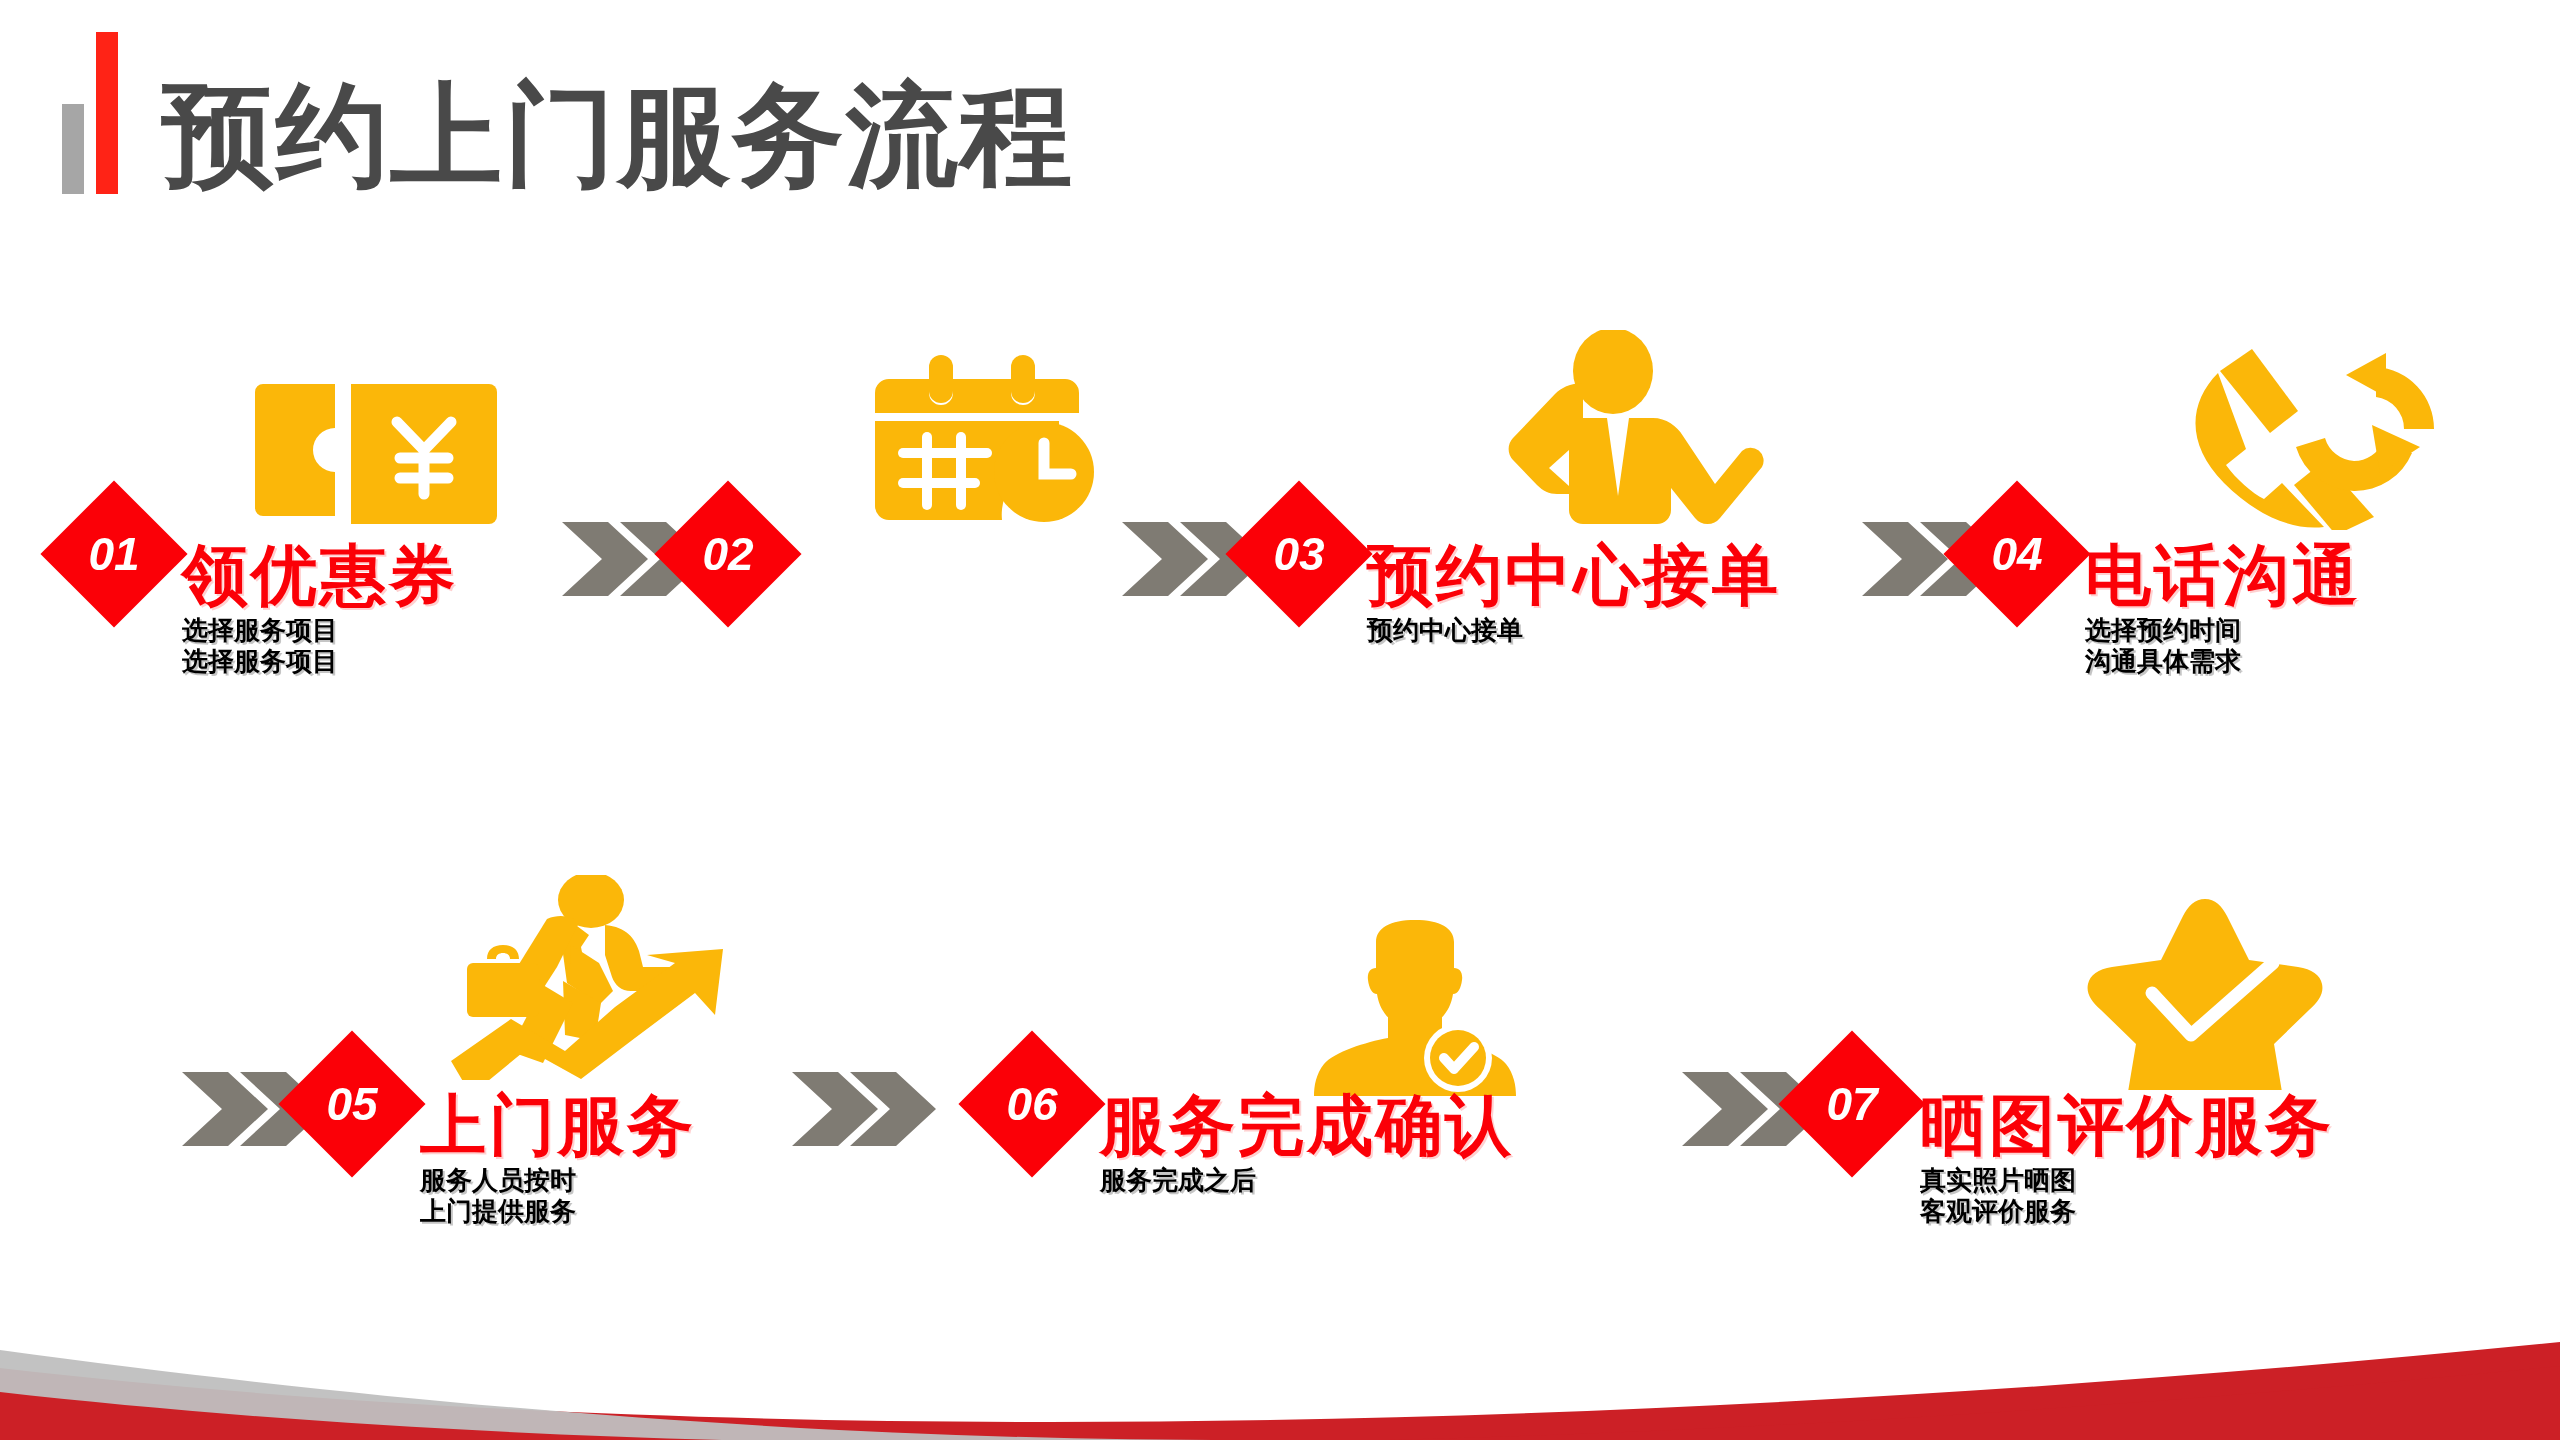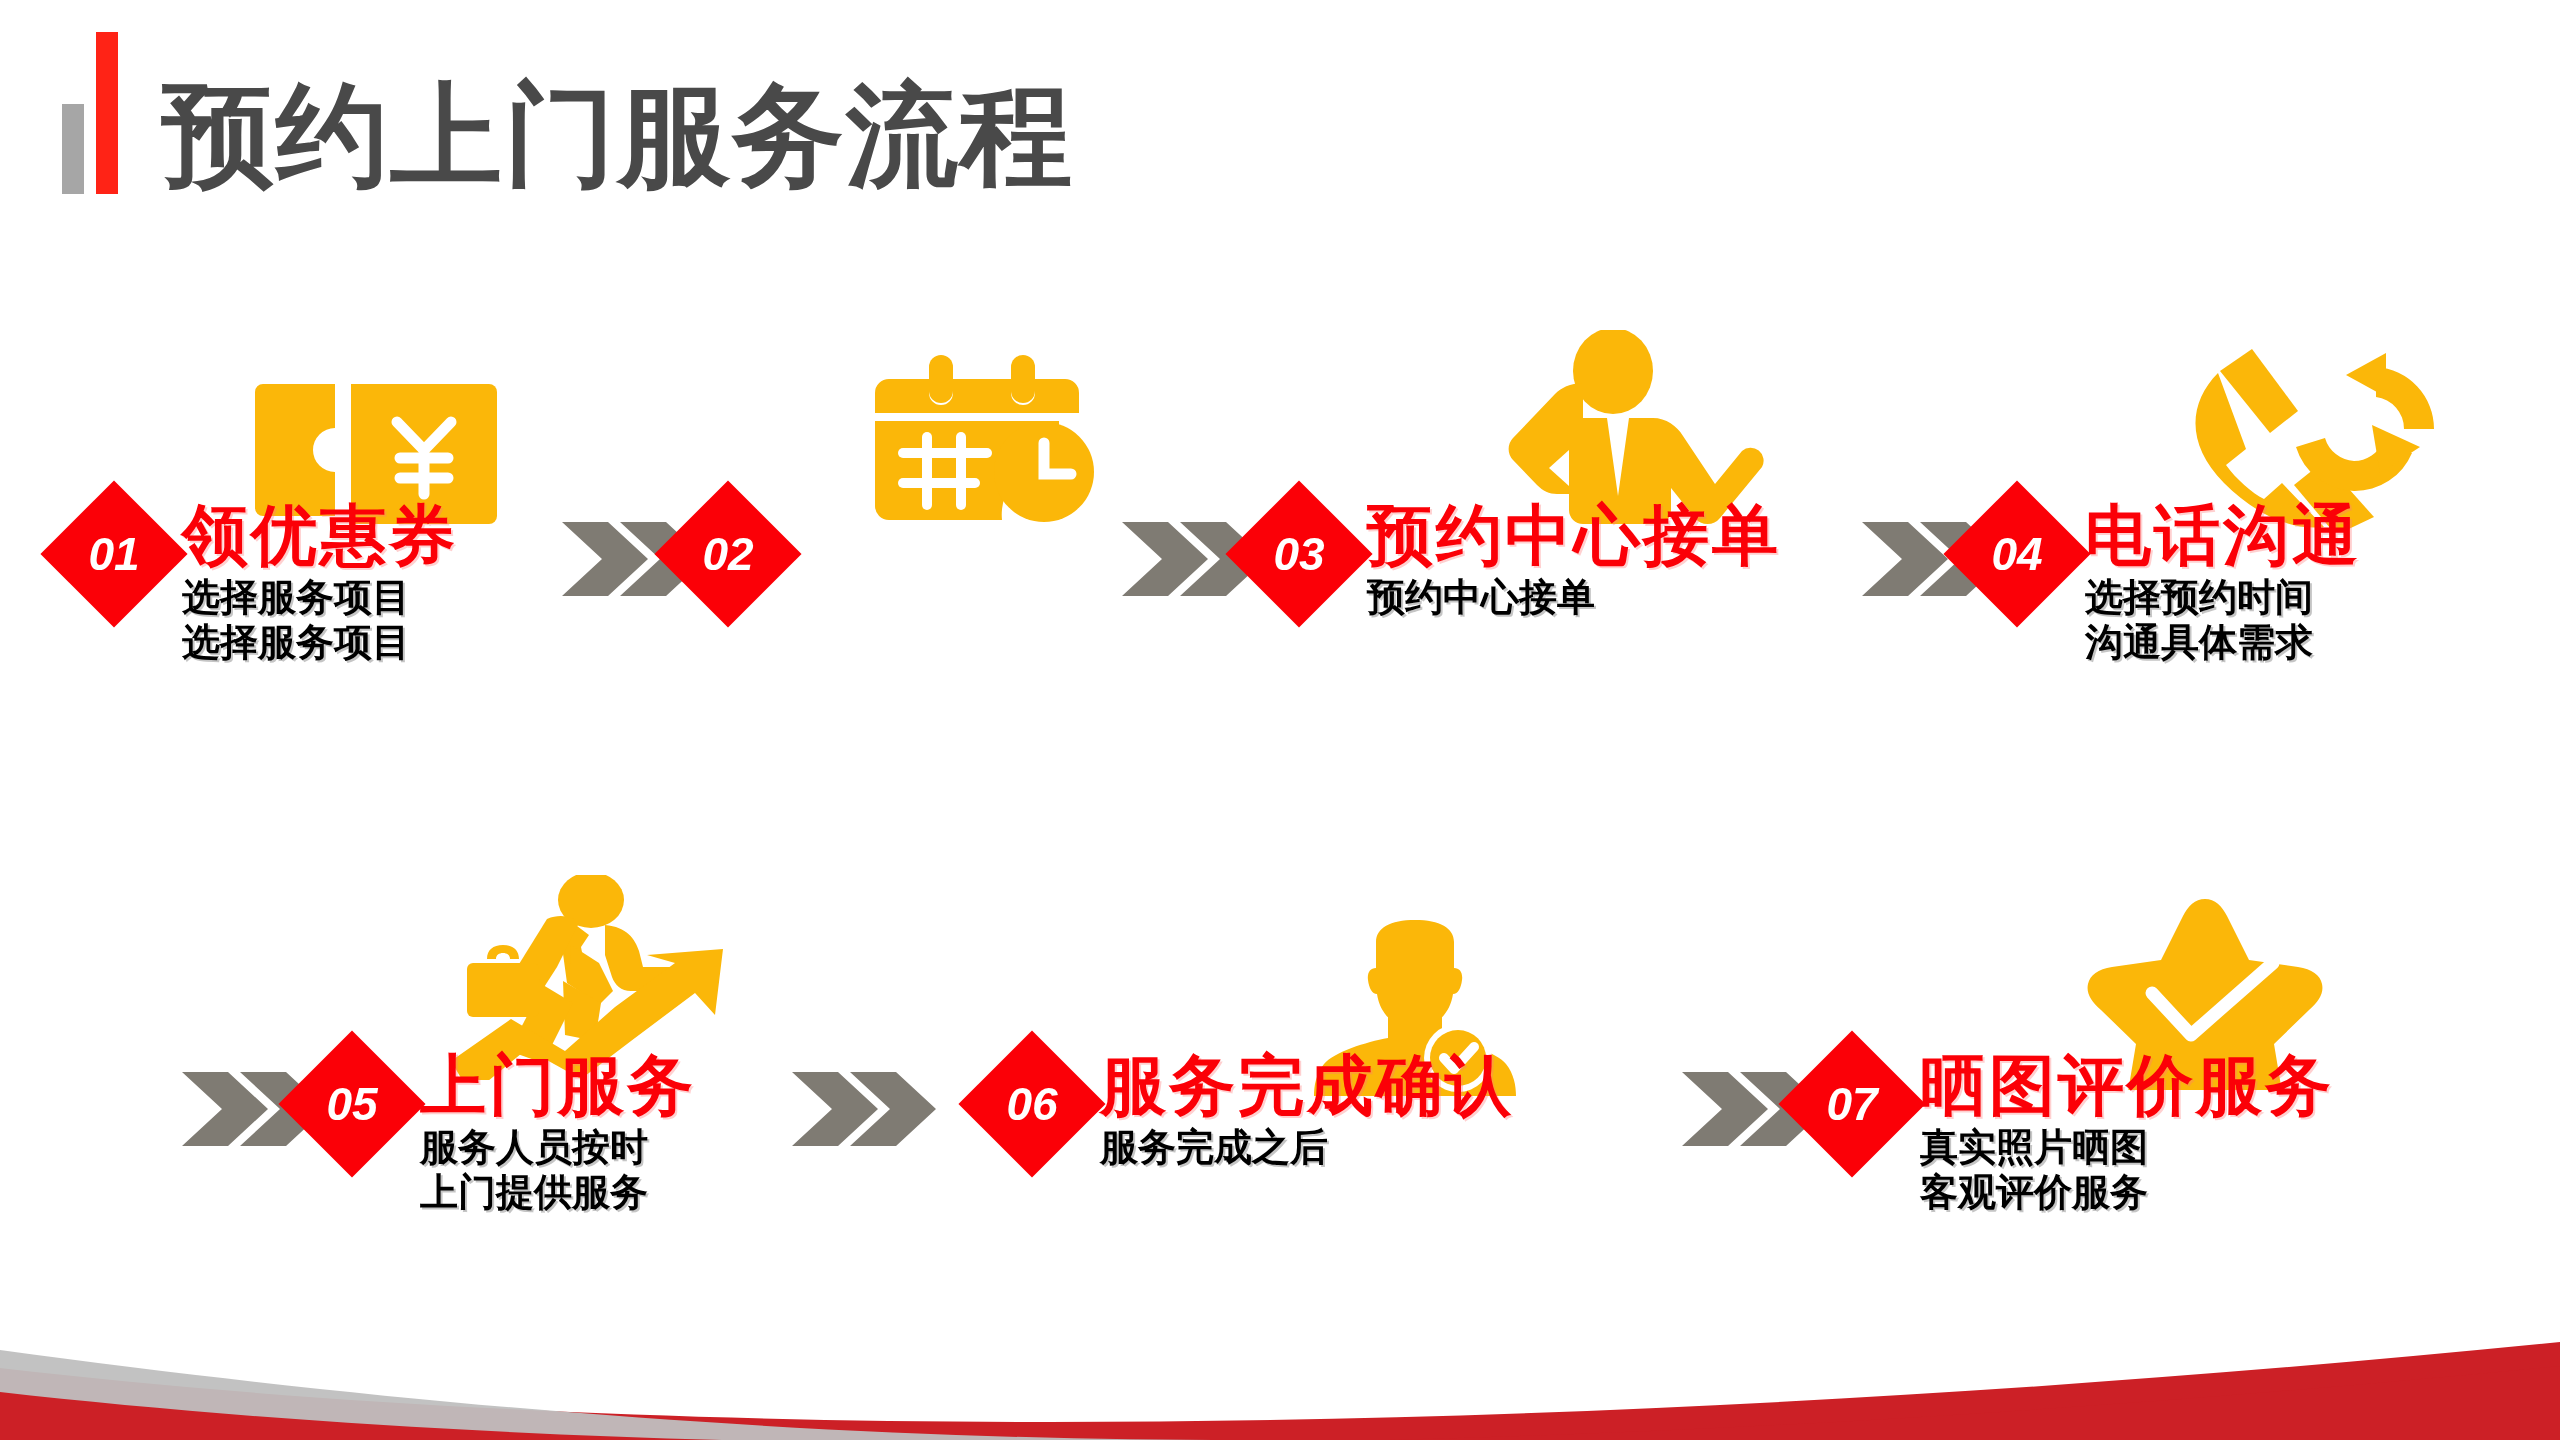--- a/index.html
+++ b/index.html
@@ -99,33 +99,34 @@
     font-size: 46px;
     font-weight: 700;
     font-style: italic;
     letter-spacing: 0px;
   }
 
   .texts {
     margin-left: 16px;
     display: flex;
     flex-direction: column;
+    margin-top: 40px;
   }
   .step-title {
     color: #fb0007;
     font-size: 66px;
     font-weight: 700;
     line-height: 1.02;
     white-space: nowrap;
     letter-spacing: 3px;
     text-shadow: 2px 2px 0 rgba(255,120,120,0.35);
   }
   .step-sub {
     color: #000000;
-    font-size: 38px;
+    font-size: 26px;
     font-weight: 700;
     line-height: 1.18;
     white-space: nowrap;
     margin-top: 6px;
     text-shadow: 2px 2px 0 rgba(150,150,150,0.55);
   }
   .step-sub div { white-space: nowrap; }
 
   
   .chev {

